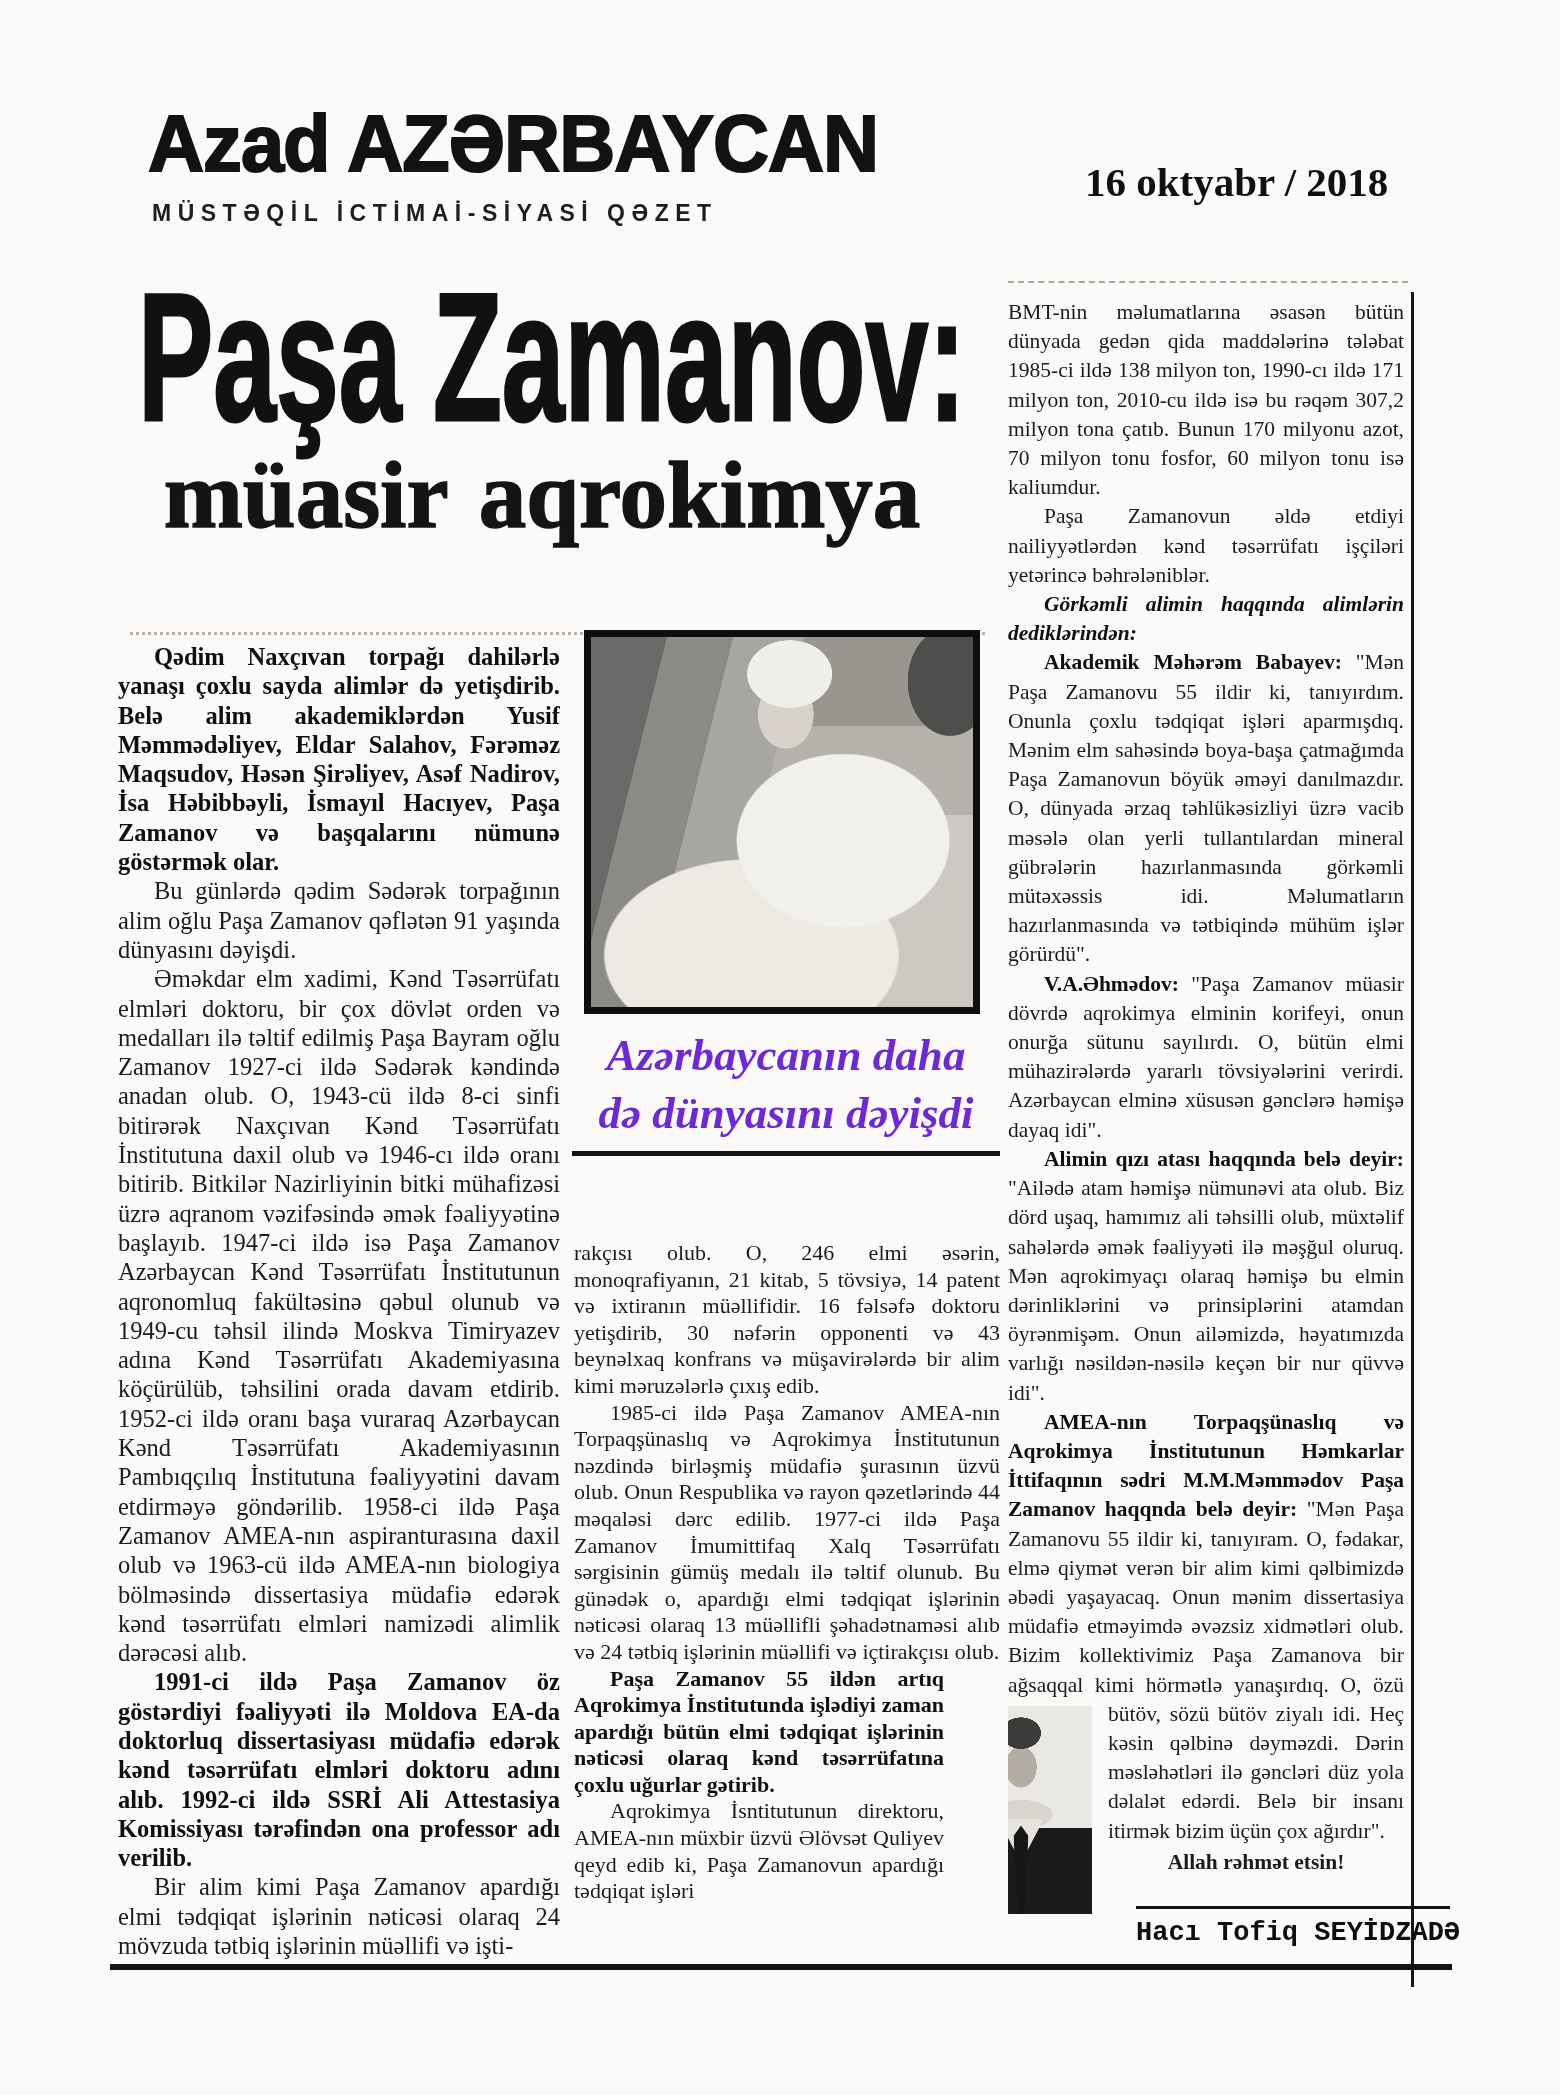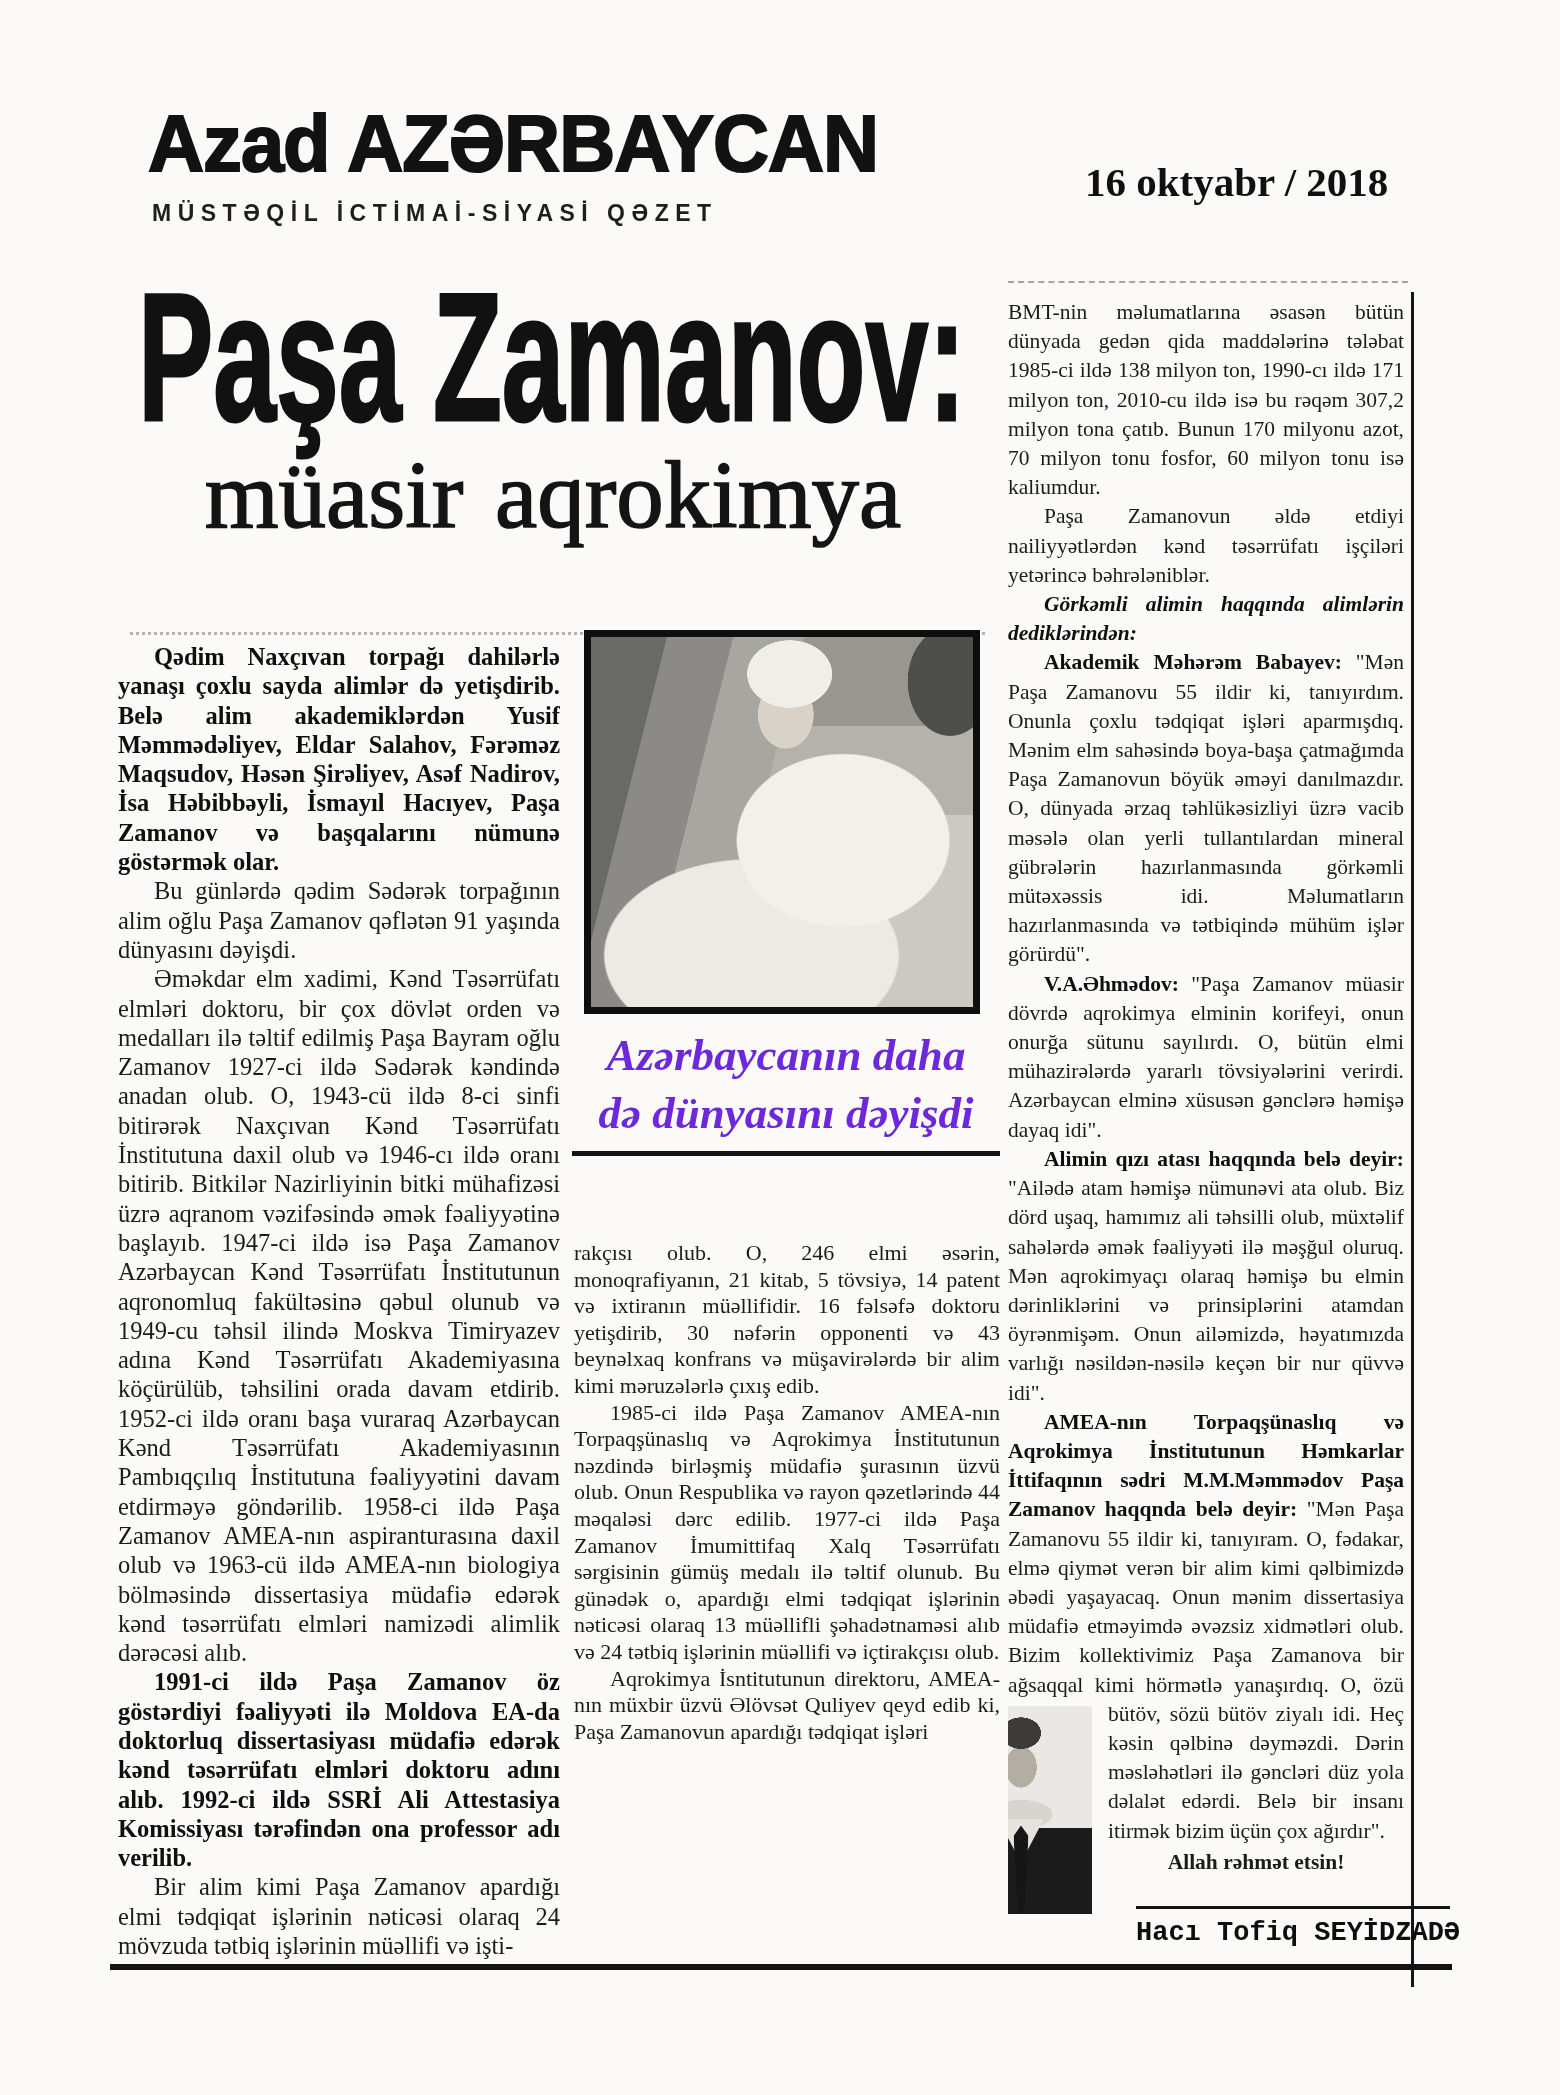--- a/index.html
+++ b/index.html
@@ -39,22 +39,22 @@
   
   .headline1{
     left:138px;top:266px;
     font-family:"Liberation Sans","DejaVu Sans",sans-serif;
     font-weight:bold;font-size:182px;line-height:1;
     color:#111;-webkit-text-stroke:3px #111;
     white-space:nowrap;
     transform:scaleX(0.62);transform-origin:0 0;
   }
   .headline23{
-    left:113px;top:452px;width:880px;
-    font-weight:normal;font-size:95px;line-height:87px;
+    left:102px;top:452px;width:880px;
+    font-weight:bold;font-size:95px;line-height:87px;
     text-align:center;color:#141414;
     -webkit-text-stroke:1.5px #141414;
     word-spacing:8px;
   }
   .dotline-under-headline{
     left:130px;top:632px;width:855px;height:0;
     border-top:3px dotted #b7b3ab;
   }
 
   
@@ -164,20 +164,21 @@
 
 <div class="abs photo-main"></div>
 <div class="abs photo-caption">
   <span class="cap-line">Azərbaycanın daha</span>
   <span class="cap-line">də dünyasını dəyişdi</span>
 </div>
 
 <div class="abs col col-mid">
   <p class="noindent">rakçısı olub. O, 246 elmi əsərin, monoqrafiyanın, 21 kitab, 5 tövsiyə, 14 patent və ixtiranın müəllifidir. 16 fəlsəfə doktoru yetişdirib, 30 nəfərin opponenti və 43 beynəlxaq konfrans və müşavirələrdə bir alim kimi məruzələrlə çıxış edib.</p>
   <p>1985-ci ildə Paşa Zamanov AMEA-nın Torpaqşünaslıq və Aqrokimya İnstitutunun nəzdində birləşmiş müdafiə şurasının üzvü olub. Onun Respublika və rayon qəzetlərində 44 məqaləsi dərc edilib. 1977-ci ildə Paşa Zamanov İmumittifaq Xalq Təsərrüfatı sərgisinin gümüş medalı ilə təltif olunub. Bu günədək o, apardığı elmi tədqiqat işlərinin nəticəsi olaraq 13 müəllifli şəhadətnaməsi alıb və 24 tətbiq işlərinin müəllifi və içtirakçısı olub.</p>
+  <p class="bold"><span class="mid-spacer"></span><span>Paşa Zamanov 55 ildən artıq Aqrokimya İnstitutunda işlədiyi zaman apardığı bütün elmi tədqiqat işlərinin nəticəsi olaraq kənd təsərrüfatına çoxlu uğurlar gətirib.</span></p>
   <p>Aqrokimya İsntitutunun direktoru, AMEA-nın müxbir üzvü Əlövsət Quliyev qeyd edib ki, Paşa Zamanovun apardığı tədqiqat işləri</p>
 </div>
 
 <div class="abs dash-top-right"></div>
 <div class="abs col col-right">
   <p class="noindent">BMT-nin məlumatlarına əsasən bütün dünyada gedən qida maddələrinə tələbat 1985-ci ildə 138 milyon ton, 1990-cı ildə 171 milyon ton, 2010-cu ildə isə bu rəqəm 307,2 milyon tona çatıb. Bunun 170 milyonu azot, 70 milyon tonu fosfor, 60 milyon tonu isə kaliumdur.</p>
   <p>Paşa Zamanovun əldə etdiyi nailiyyətlərdən kənd təsərrüfatı işçiləri yetərincə bəhrələniblər.</p>
   <p class="bolditalic">Görkəmli alimin haqqında alimlərin dediklərindən:</p>
   <p>
     <span class="lead">Akademik Məhərəm Babayev:</span>

